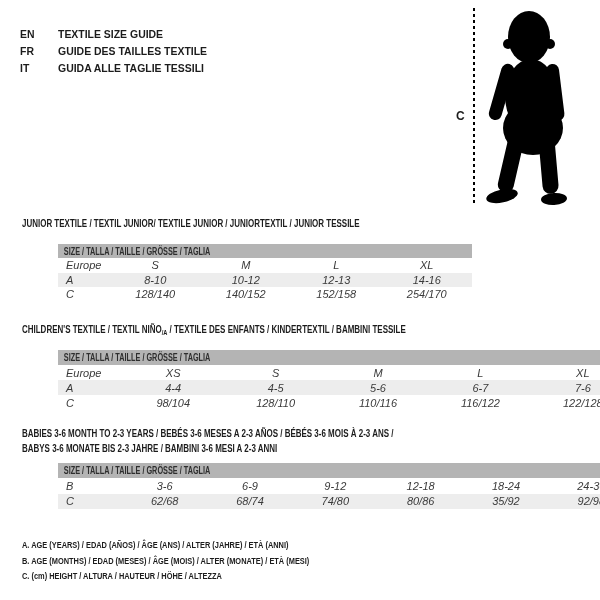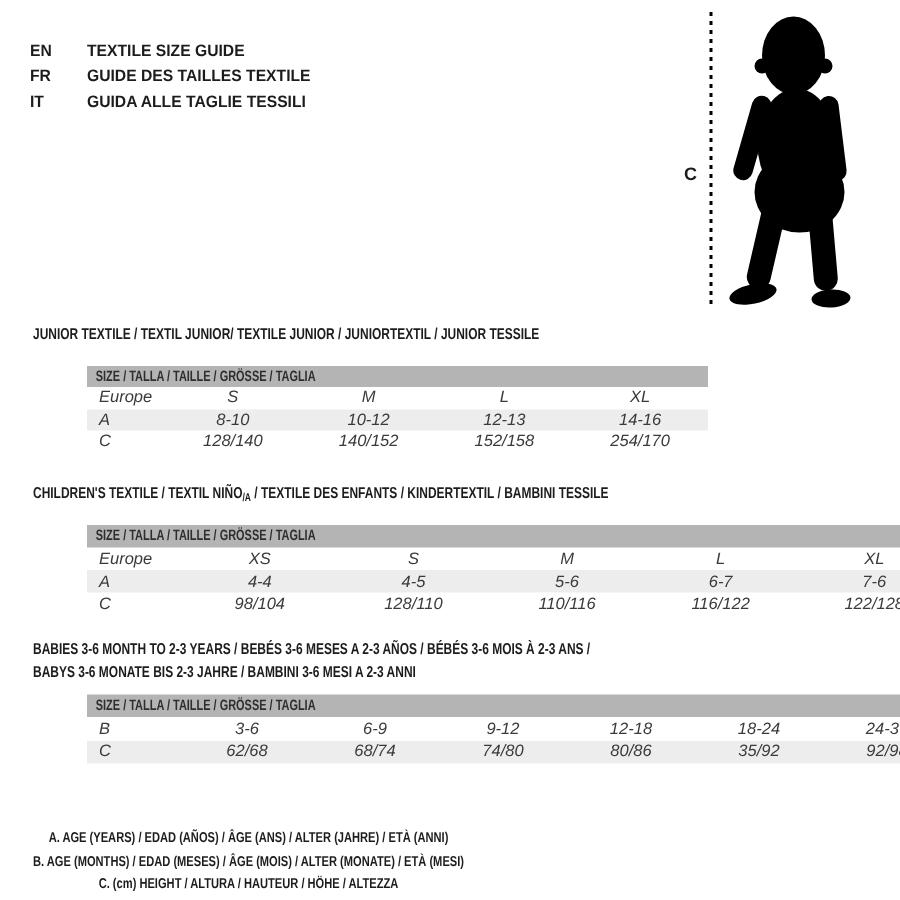--- a/index.html
+++ b/index.html
@@ -32,21 +32,21 @@
   .rlabel{flex:none;text-align:left;padding-left:8px;font-size:11px;color:#3a3a3a;}
   .t1 .rlabel{width:44px;}
   .t2 .rlabel,.t3 .rlabel{width:56px;}
   .t1{width:414px;top:244px;}
   .t1 .band{height:14px;} .t1 .trow{height:14.5px;}
   .t2{width:576px;top:350px;}
   .t2 .band{height:15px;} .t2 .trow{height:15px;}
   .t3{width:576px;top:463px;}
   .t3 .band{height:15px;} .t3 .trow{height:15.5px;}
   
-  .notes{position:absolute;left:22px;top:551px;text-align:center;}
+  .notes{position:absolute;left:22px;top:537px;}
   .note{font-size:9.5px;font-weight:bold;white-space:nowrap;line-height:15.6px;
     transform:scaleX(.78);transform-origin:left center;}
 </style>
 </head>
 <body>
 
 <div class="page">
 
   <div class="lang-block">
     <div class="lang-row">

